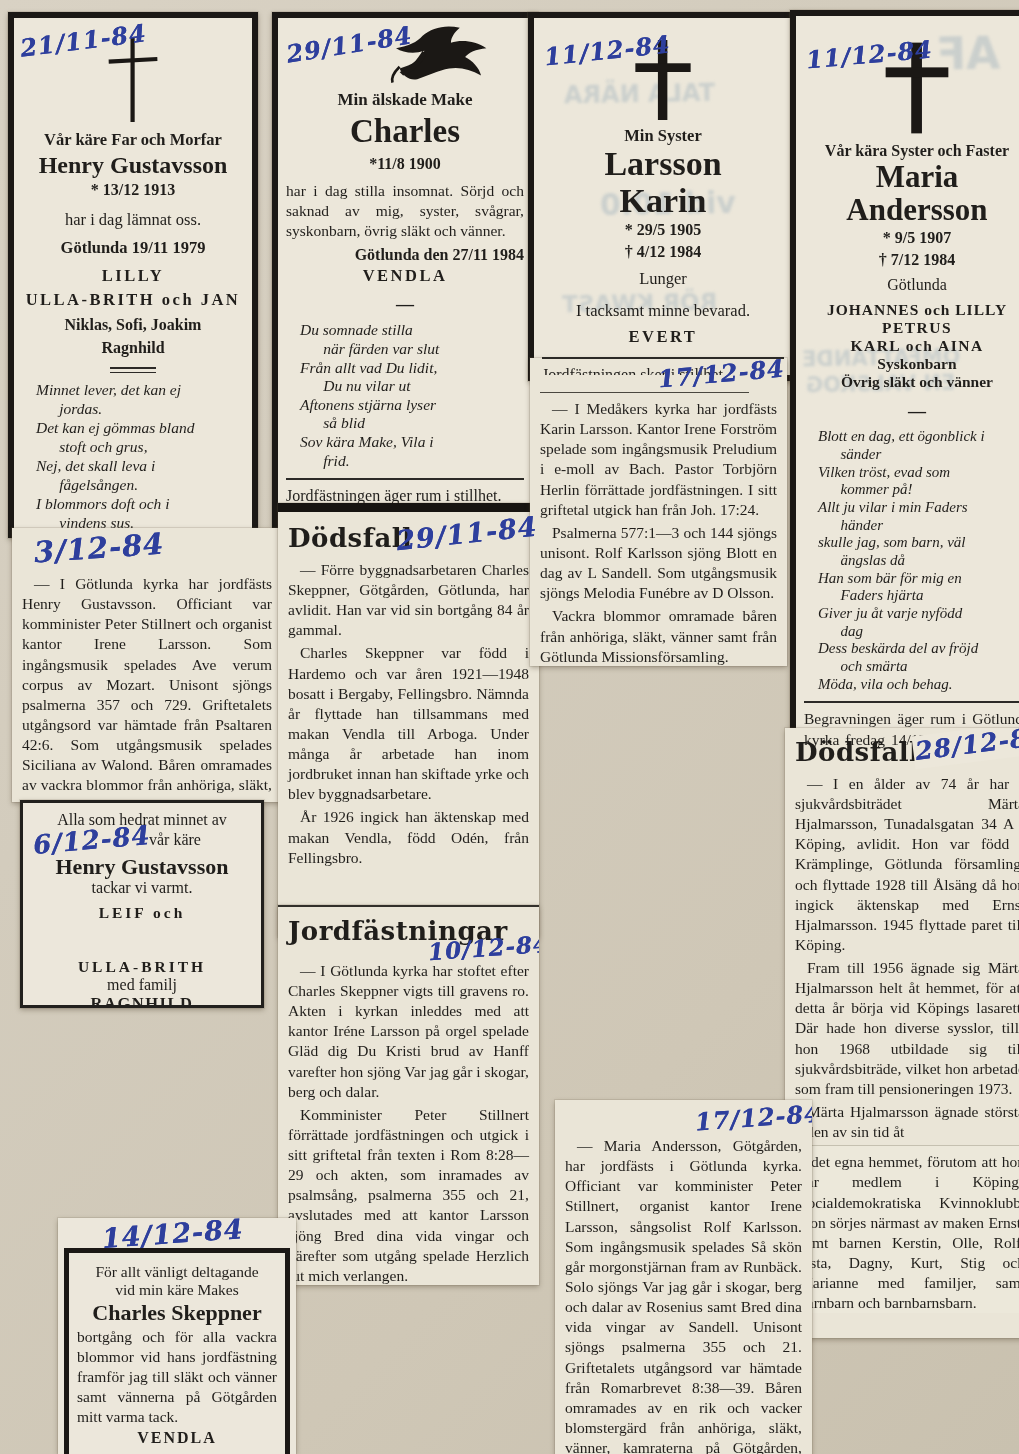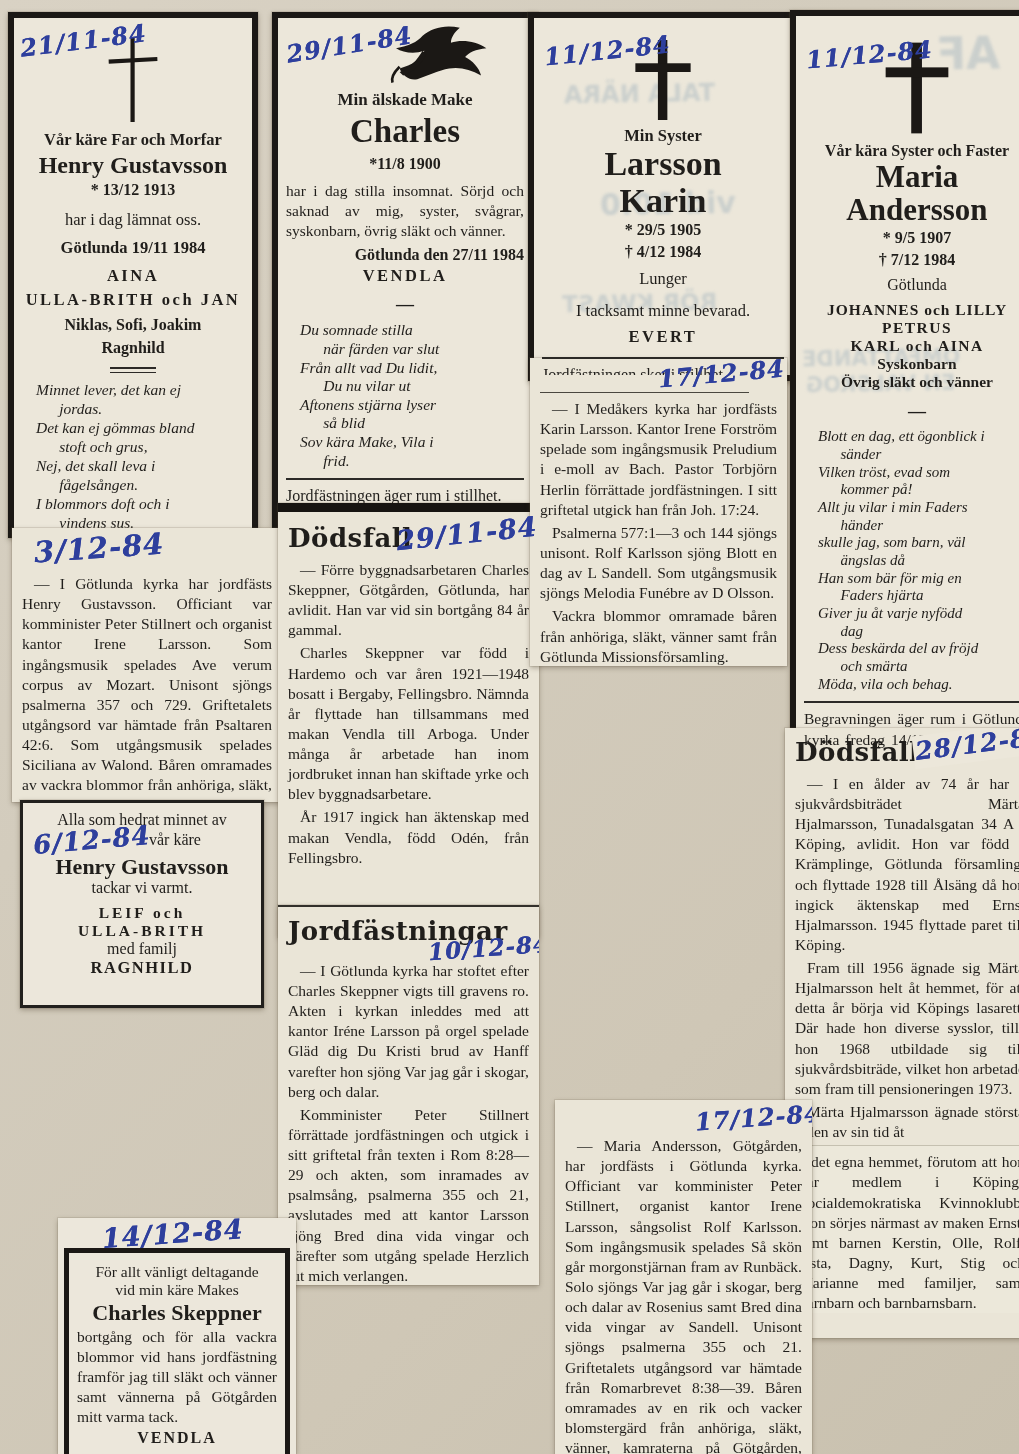--- a/index.html
+++ b/index.html
@@ -48,22 +48,22 @@
     <div class="cross-wrap" style="margin-top:14px;">
       <svg class="icon" width="56" height="84" viewBox="0 0 60 100">
           <rect x="27" y="0" width="5" height="100" fill="#1b1815"></rect>
           <rect x="1" y="24" width="58" height="5" fill="#1b1815" transform="rotate(-3 30 26)"></rect>
         </svg>
     </div>
     <div class="intro" style="margin-top:8px;">Vår käre Far och Morfar</div>
     <div class="bigname" style="font-size:24px;margin-top:3px;">Henry Gustavsson</div>
     <div class="dates">* 13/12 1913</div>
     <div style="font-size:16.5px;margin-top:9px;">har i dag lämnat oss.</div>
-    <div style="font-weight:bold;font-size:16.5px;margin-top:8px;">Götlunda 19/11 1984</div>
-    <div class="caps" style="margin-top:6px;">AINA</div>
+    <div style="font-weight:bold;font-size:16.5px;margin-top:8px;">Götlunda 19/11 1979</div>
+    <div class="caps" style="margin-top:6px;">LILLY</div>
     <div class="caps">ULLA-BRITH och JAN</div>
     <div class="names-sm" style="font-weight:bold;">Niklas, Sofi, Joakim</div>
     <div class="names-sm" style="font-weight:bold;">Ragnhild</div>
     <div class="sep"></div>
     <div class="verse">Minnet lever, det kan ej
       jordas.
 Det kan ej gömmas bland
       stoft och grus,
 Nej, det skall leva i
       fågelsången.
@@ -172,33 +172,33 @@
   </div>
 
   <div class="clip article" style="left:278px;top:503px;width:241px;height:418px;">
     <div class="topbar"></div>
     <div class="art-head">
       <span class="headline">Dödsfall</span>
       <span class="hand" style="left:108px;top:-6px;font-size:27px;transform:rotate(-6deg);">29/11-84</span>
     </div>
     <p>— Förre byggnadsarbetaren Charles Skeppner, Götgården, Götlunda, har avlidit. Han var vid sin bortgång 84 år gammal.</p>
     <p>Charles Skeppner var född i Hardemo och var åren 1921—1948 bosatt i Bergaby, Fellingsbro. Nämnda år flyttade han tillsammans med makan Vendla till Arboga. Under många år arbetade han inom jordbruket innan han skiftade yrke och blev byggnadsarbetare.</p>
-    <p>År 1917 ingick han äktenskap med makan Vendla, född Odén, från Fellingsbro.</p>
+    <p>År 1926 ingick han äktenskap med makan Vendla, född Odén, från Fellingsbro.</p>
   </div>
 
   <div class="clip" style="left:20px;top:800px;width:226px;height:186px;background:#ece7db;border:3px solid #22201d;text-align:center;padding:8px 6px;">
     <div style="font-size:16px;">Alla som hedrat minnet av</div>
     <div style="position:relative;height:26px;">
       <span class="hand" style="left:4px;top:-4px;font-size:26px;transform:rotate(-5deg);">6/12-84</span>
       <span style="position:absolute;left:120px;top:2px;font-size:16px;">vår käre</span>
     </div>
     <div class="bigname" style="font-size:22px;">Henry Gustavsson</div>
     <div style="font-size:16px;">tackar vi varmt.</div>
     <div style="font-weight:bold;font-size:15.5px;letter-spacing:3px;margin-top:7px;">LEIF och</div>
-    <div style="font-weight:bold;font-size:15.5px;letter-spacing:3px;">ULLA-BRITH</div>
+    <div style="font-weight:bold;font-size:15.5px;letter-spacing:3px;margin-top:36px;">ULLA-BRITH</div>
     <div style="font-size:16px;">med familj</div>
     <div style="font-weight:bold;font-size:16.5px;letter-spacing:1.5px;">RAGNHILD</div>
   </div>
 
   <div class="clip article" style="left:278px;top:905px;width:241px;height:362px;border-top:2px solid #33302b;">
     <div class="art-head">
       <span class="headline">Jordfästningar</span>
       <span class="hand" style="left:140px;top:18px;font-size:23px;transform:rotate(-4deg);">10/12-84</span>
     </div>
     <p style="margin-top:12px;">— I Götlunda kyrka har stoftet efter Charles Skeppner vigts till gravens ro. Akten i kyrkan inleddes med att kantor Iréne Larsson på orgel spelade Gläd dig Du Kristi brud av Hanff varefter hon sjöng Var jag går i skogar, berg och dalar.</p>

